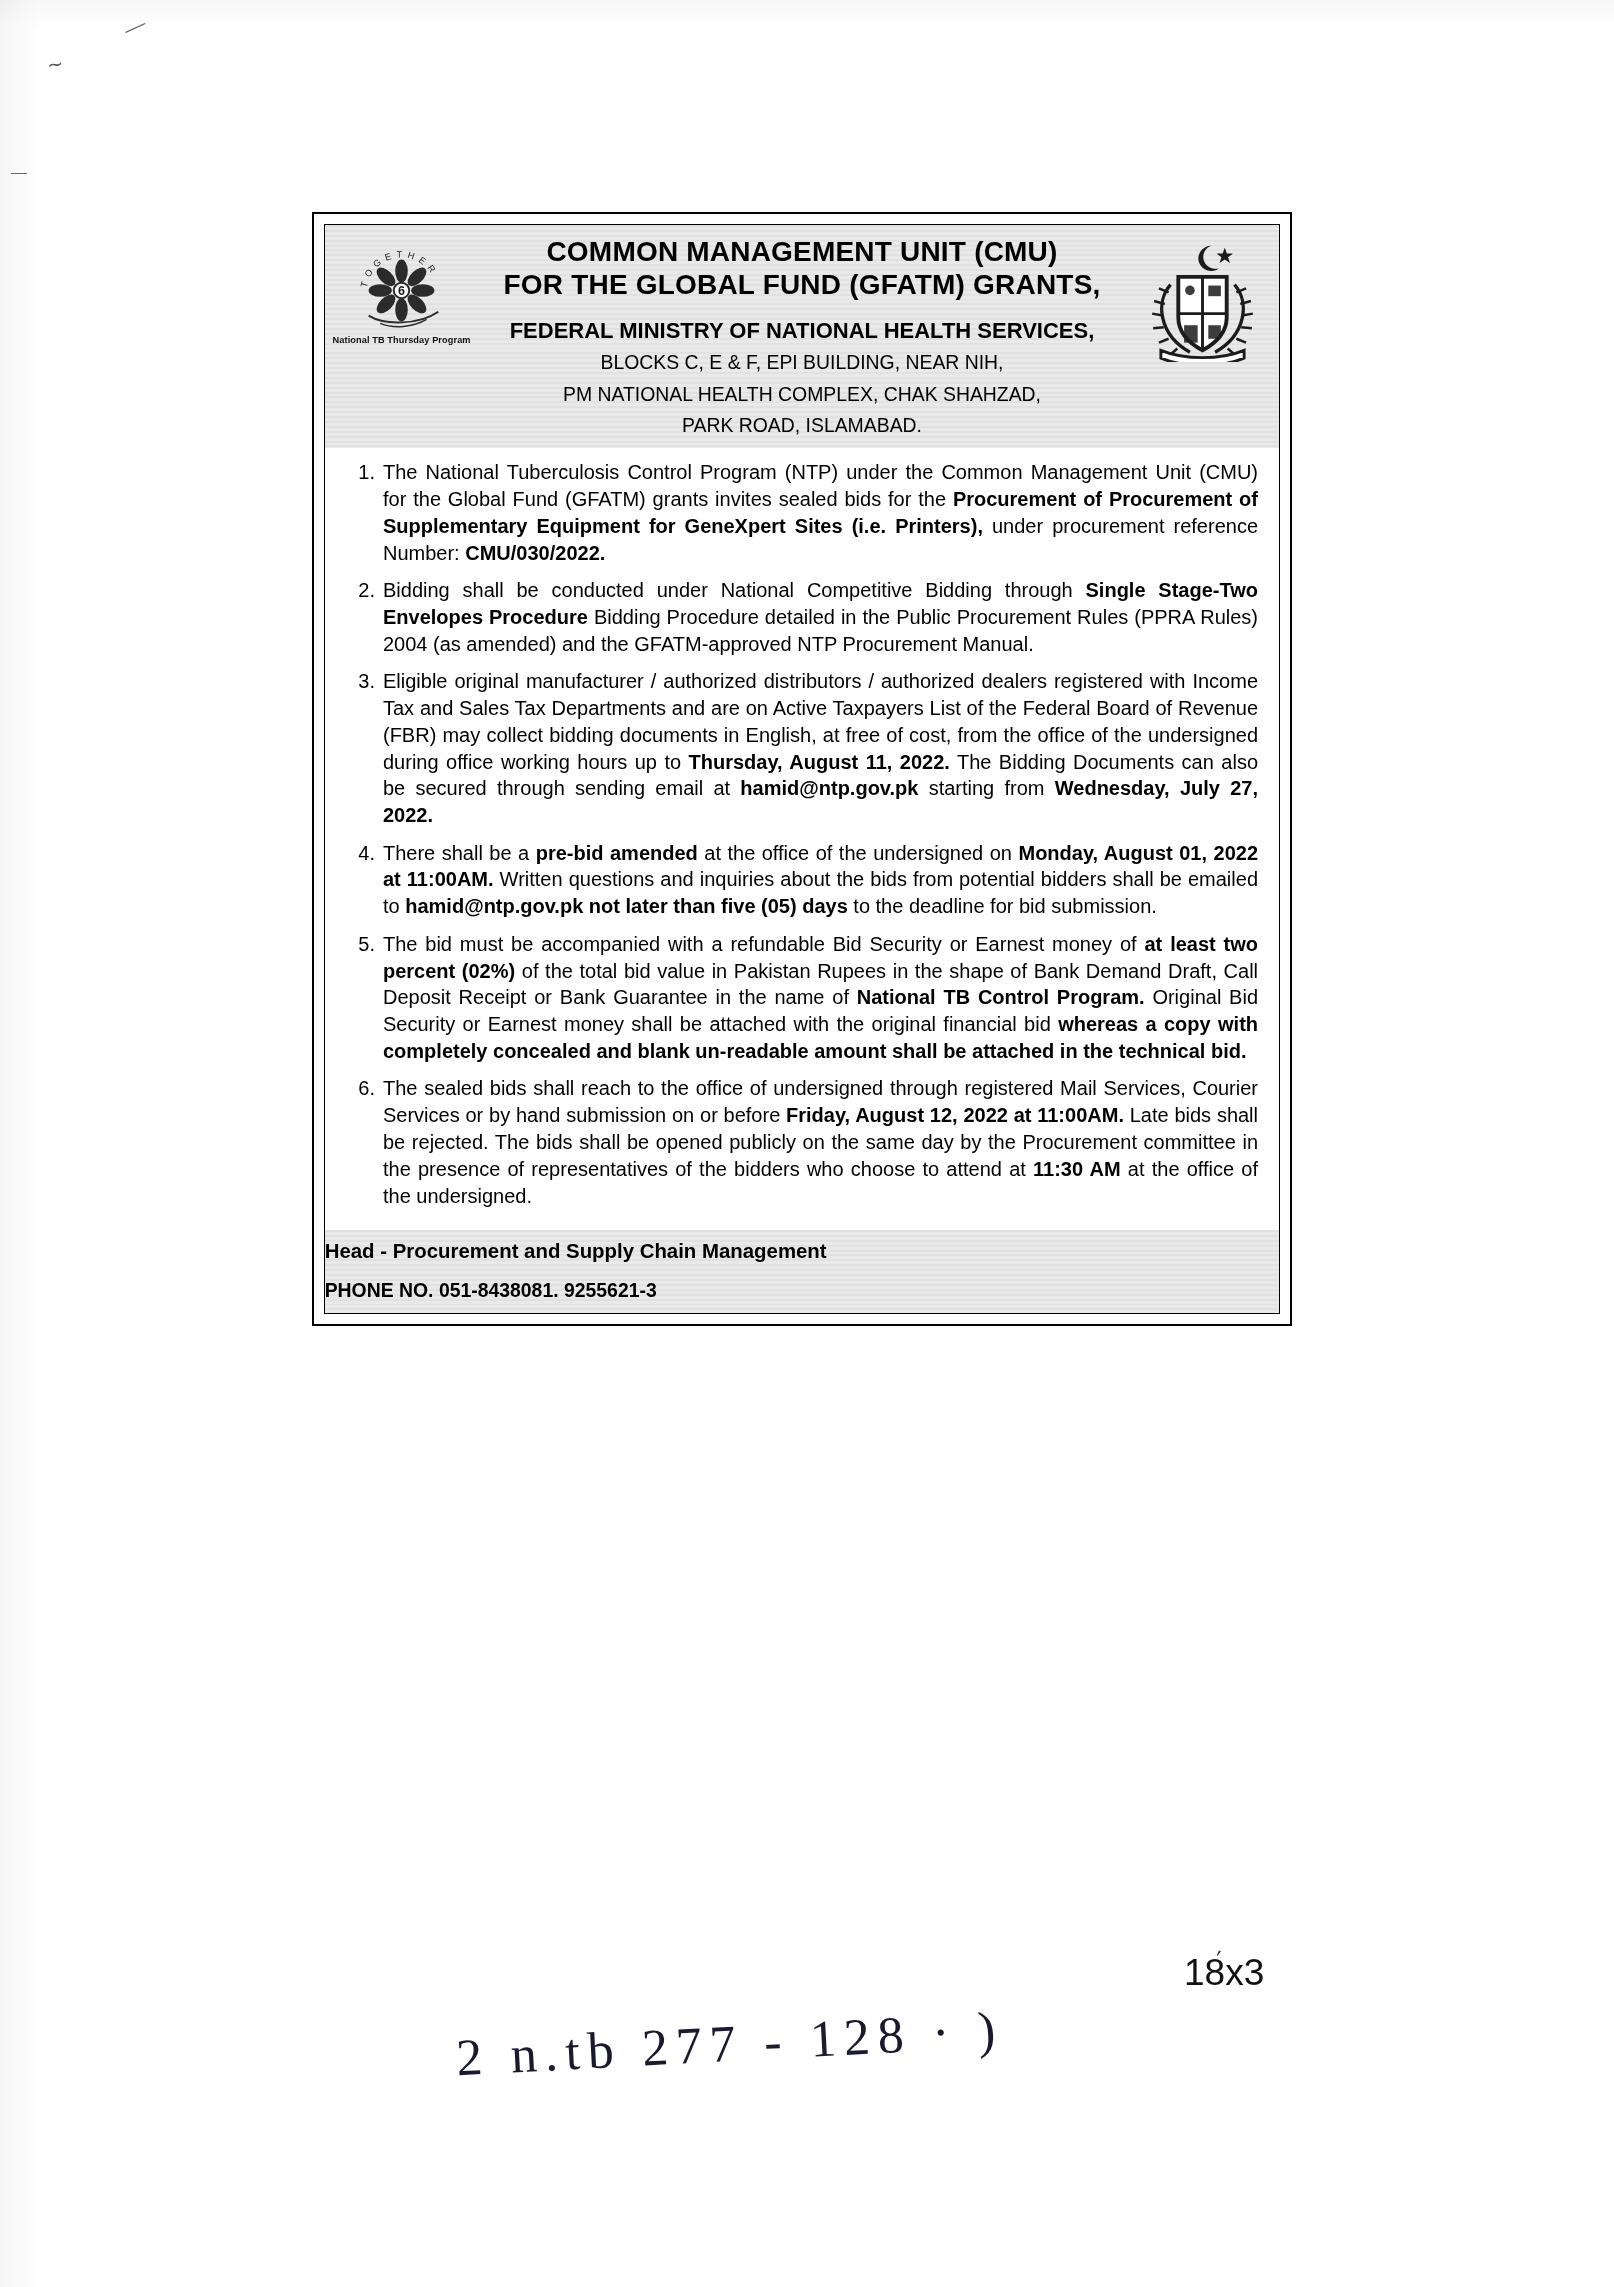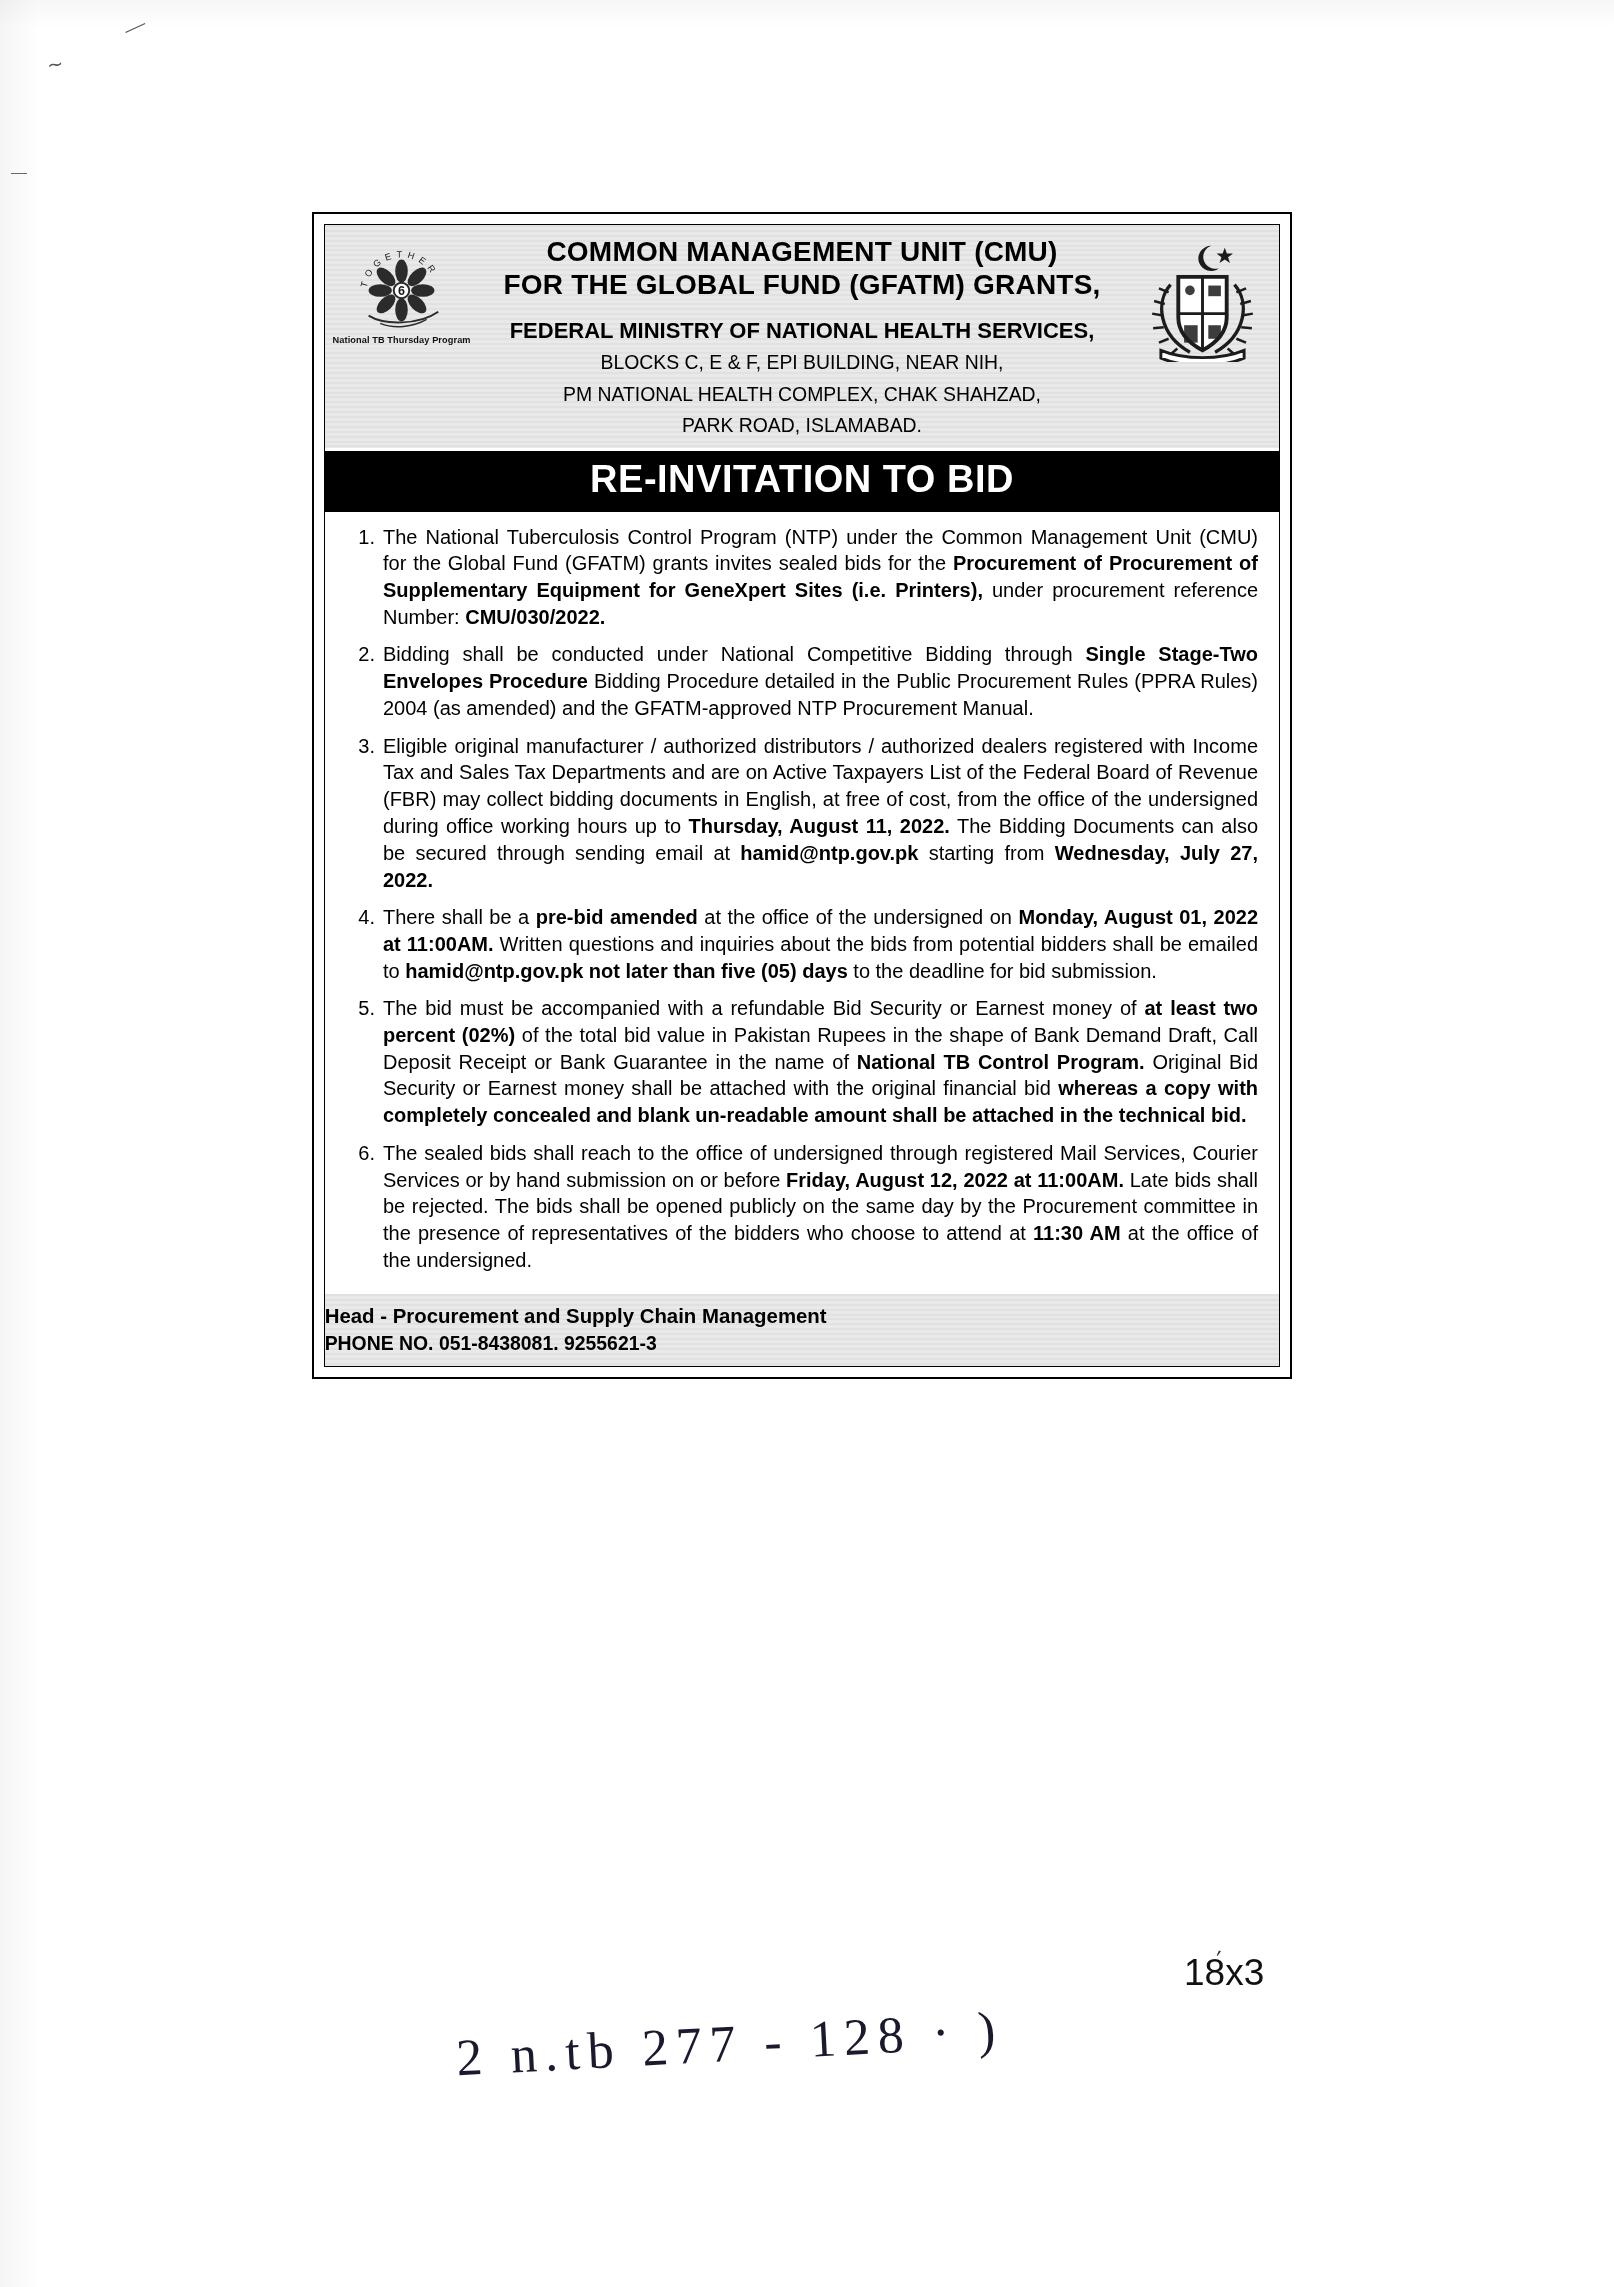--- a/index.html
+++ b/index.html
@@ -179,21 +179,21 @@
   }
   .footer .f1 {
     font-size: 20.4px;
     font-weight: bold;
     line-height: 1.3;
   }
   .footer .f2 {
     font-size: 19.4px;
     font-weight: bold;
     line-height: 1.3;
-    margin-top: 2px;
+    margin-top: 13px;
   }
 
   
   .size-note {
     position: absolute;
     left: 1184px;
     top: 1952px;
     font-size: 37px;
     font-family: "Liberation Sans", sans-serif;
     color: #111;
@@ -308,21 +308,20 @@
               <path d="M 65 86 h 13 v 14 h -13 z"></path>
             </g>
 
             <path d="M 16 112 C 40 122, 78 122, 102 112 L 102 120 C 78 130, 40 130, 16 120 Z" fill="#ffffff" stroke="#1c1c1c" stroke-width="3"></path>
           </svg>
         </div>
       </div>
 
     </div>
 
-    <div class="title-bar">RE-INVITATION TO BID</div>
 
     <div class="body-wrap">
       <ol class="clauses">
         <li>
           <span class="num">1.</span>
           <span>The National Tuberculosis Control Program (NTP) under the Common Management Unit (CMU) for the Global Fund (GFATM) grants invites sealed bids for the <b>Procurement of Procurement of Supplementary Equipment for GeneXpert Sites (i.e. Printers),</b> under procurement reference Number: <b>CMU/030/2022.</b></span>
         </li>
         <li>
           <span class="num">2.</span>
           <span>Bidding shall be conducted under National Competitive Bidding through <b>Single Stage-Two Envelopes Procedure</b> Bidding Procedure detailed in the Public Procurement Rules (PPRA Rules) 2004 (as amended) and the GFATM-approved NTP Procurement Manual.</span>

